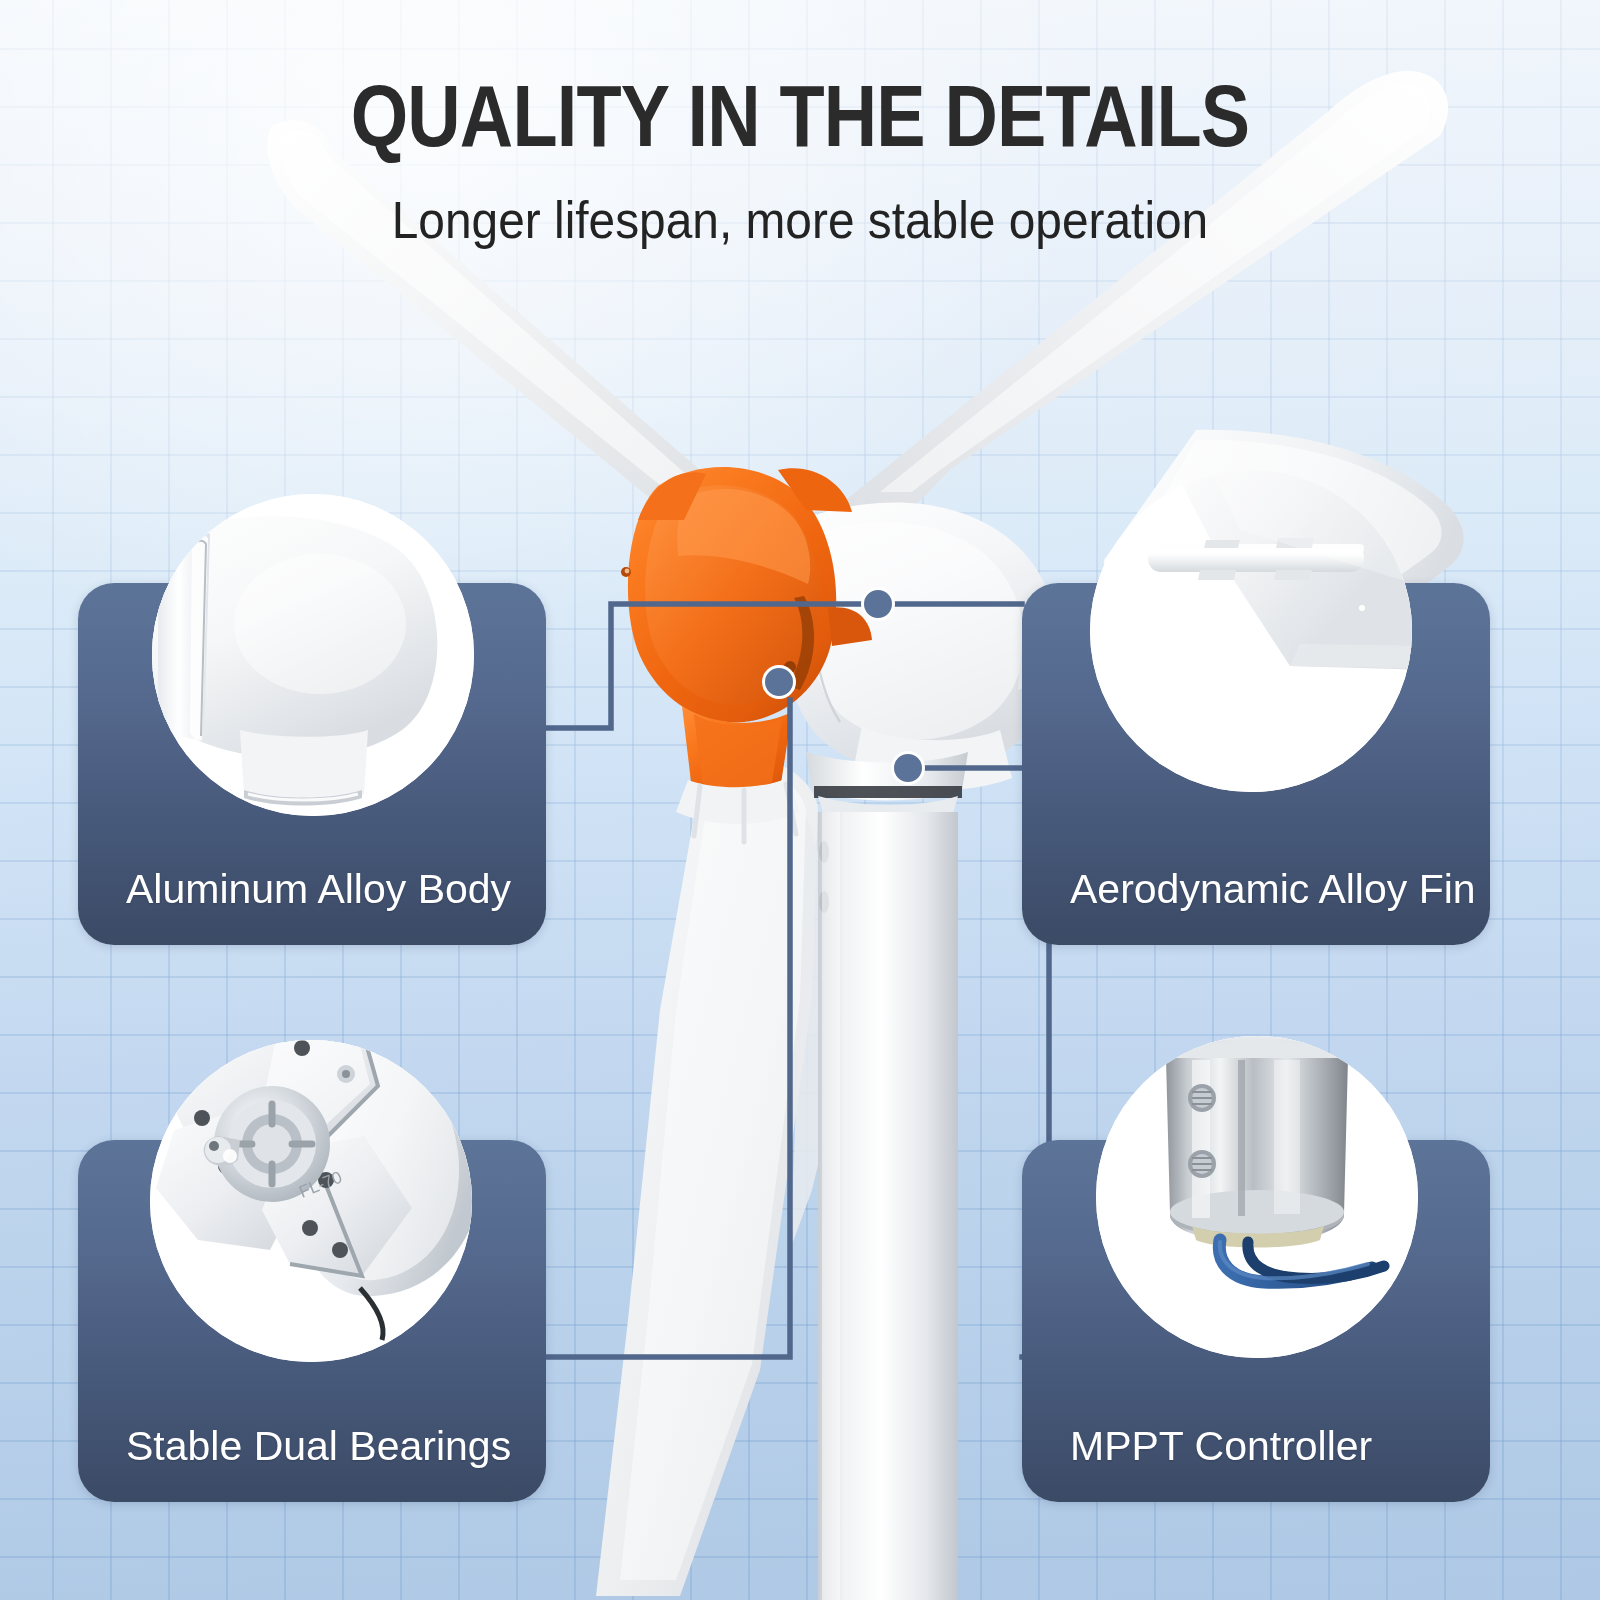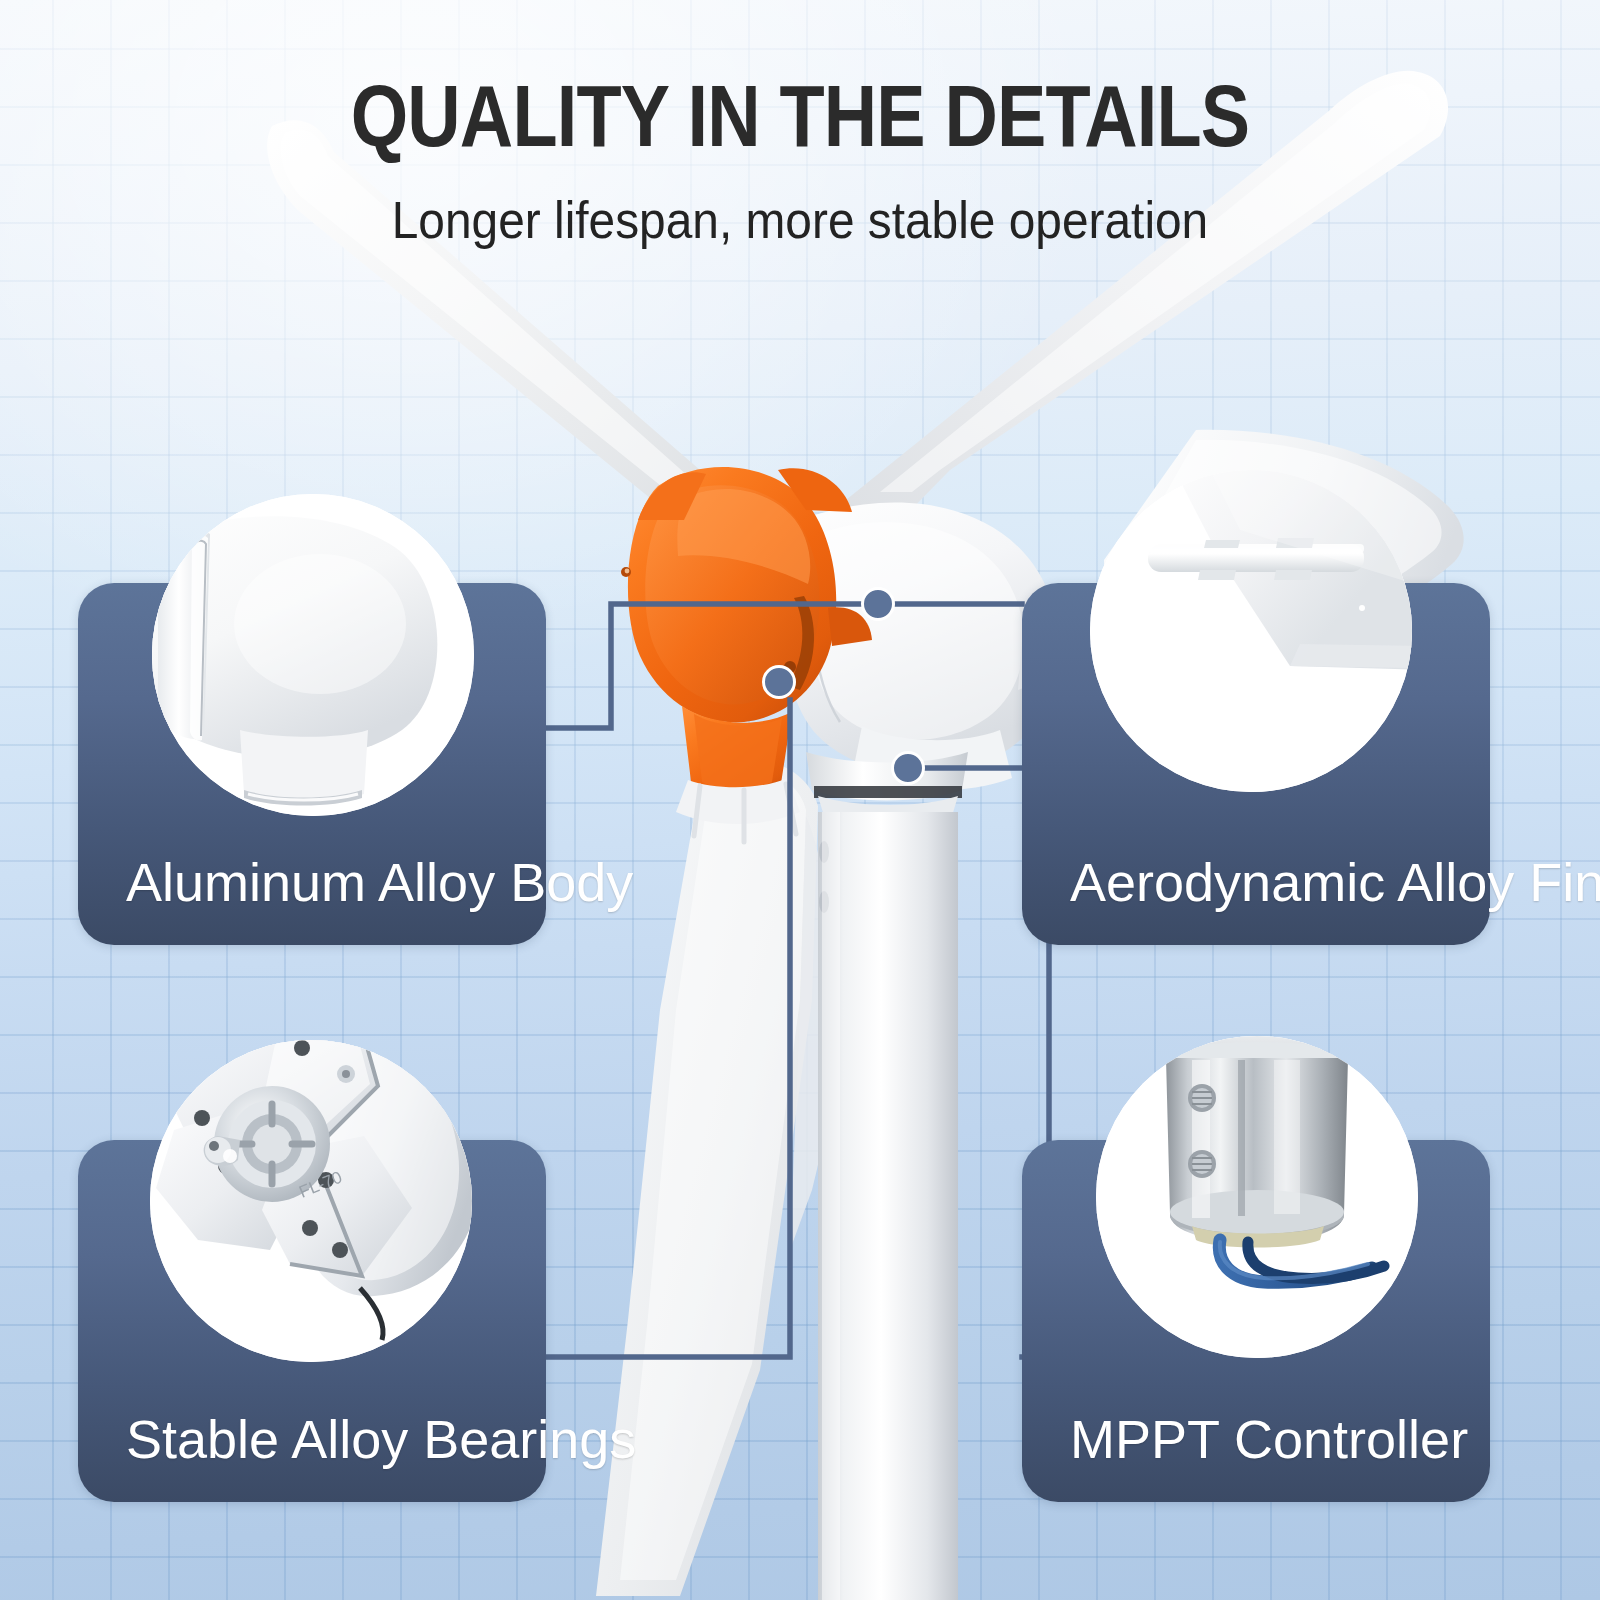--- a/index.html
+++ b/index.html
@@ -61,21 +61,21 @@
   }
 
   
   .card{
     position:absolute;width:468px;height:362px;border-radius:36px;
     background:linear-gradient(180deg,#5d7499 0%,#55698e 32%,#465879 68%,#3b4a65 100%);
     box-shadow:0 2px 10px rgba(40,60,90,.18);
   }
   .card-label{
     position:absolute;left:48px;right:28px;bottom:34px;
-    color:#ffffff;font-size:54px;line-height:1.05;font-weight:400;
+    color:#ffffff;font-size:41px;line-height:1.05;font-weight:400;
     white-space:nowrap;
     text-shadow:0 1px 2px rgba(0,0,0,.18);
   }
   .inset{
     position:absolute;width:322px;height:322px;border-radius:50%;
     overflow:hidden;background:#ffffff;
   }
   .inset svg{display:block;width:100%;height:100%;}
 
   
@@ -299,21 +299,21 @@
       <path d="M116,70 L150,70 L148,78 L114,78 Z" fill="#e3e7ea"></path>
       <path d="M188,68 L224,68 L222,78 L186,78 Z" fill="#e3e7ea"></path>
       <path d="M110,100 L146,100 L144,110 L108,110 Z" fill="#e3e7ea"></path>
       <path d="M186,100 L222,100 L220,110 L184,110 Z" fill="#e3e7ea"></path>
       <circle cx="272" cy="138" r="3" fill="#ffffff"></circle>
       <path d="M120,0 L340,-6 L344,120 L150,60 Z" fill="#ffffff" opacity="0.28"></path>
     </svg>
   </div>
 
   <div class="card" id="card-bear">
-    <div class="card-label">Stable Alloy Bearings</div>
+    <div class="card-label">Stable Dual Bearings</div>
   </div>
   <div class="inset" id="inset-bear">
     <svg viewBox="0 0 322 322" aria-hidden="true">
       <defs>
         <linearGradient id="iB1" x1="0" y1="0" x2="1" y2="1">
           <stop offset="0" stop-color="#fdfdfe"></stop>
           <stop offset="0.5" stop-color="#eceef1"></stop>
           <stop offset="1" stop-color="#cfd4da"></stop>
         </linearGradient>
         <linearGradient id="iB2" x1="0" y1="0" x2="1" y2="0.5">

